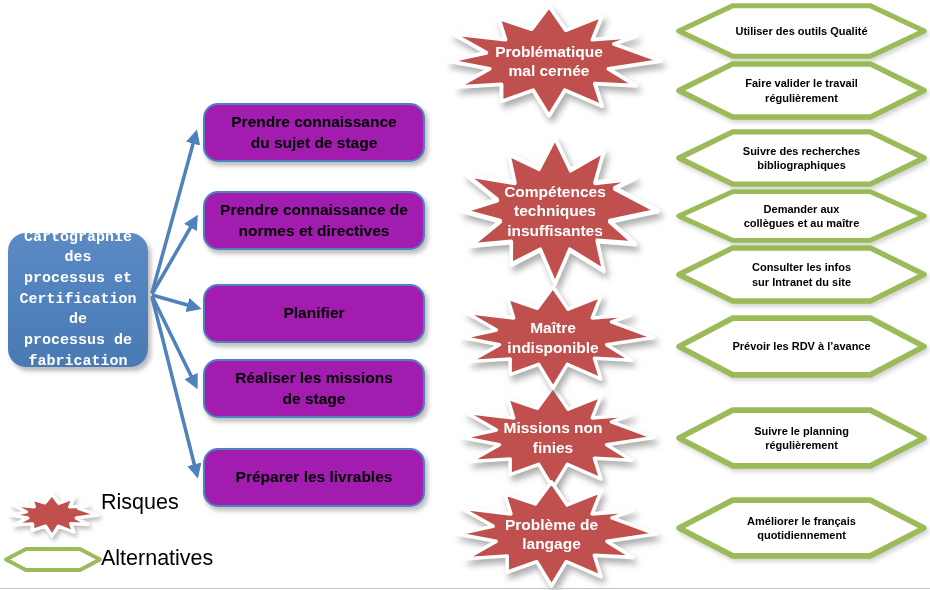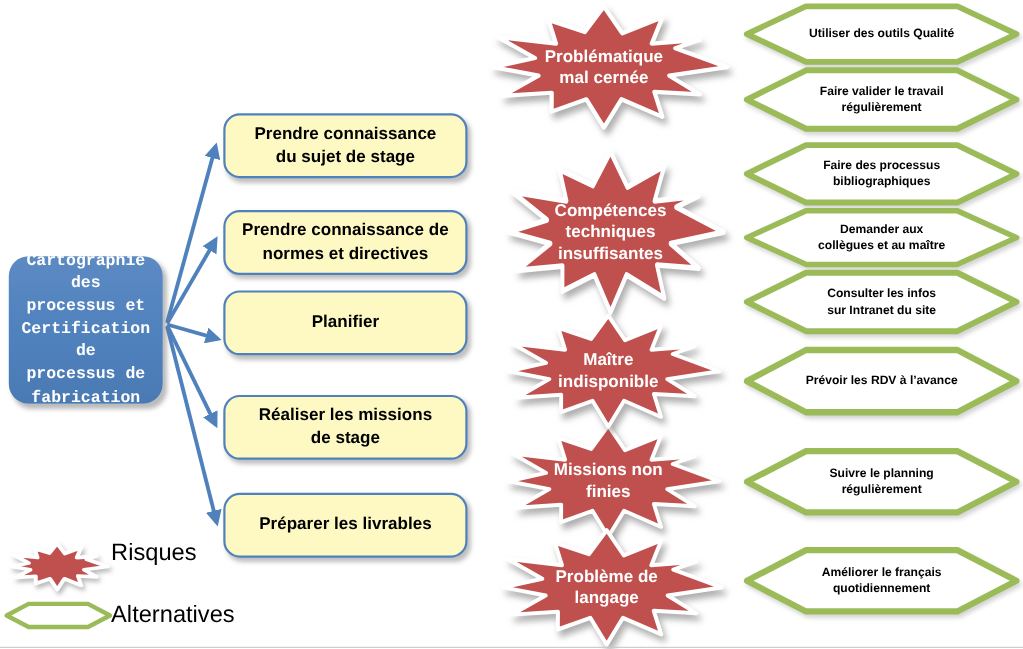--- a/index.html
+++ b/index.html
@@ -14,21 +14,21 @@
   .root-box{
     position:absolute;left:8px;top:233px;width:140px;height:134px;box-sizing:border-box;
     background:linear-gradient(180deg,#5c8ac3 0%,#4f81bd 55%,#4a7ab3 100%);
     border-radius:18px;box-shadow:3px 4px 4px rgba(120,120,120,.5);
     display:flex;align-items:center;justify-content:center;z-index:2;font-family:Liberation Mono, monospace;
   }
   .root-box .txt{color:#fff;font-weight:700;font-size:15px;line-height:1.38;text-align:center;}
   
   .proc-box{
     position:absolute;left:203px;width:222px;height:59px;box-sizing:border-box;
-    background:#fef9c3;border:2.5px solid #4f81bd;border-radius:15px;
+    background:#a21caf;border:2.5px solid #4f81bd;border-radius:15px;
     box-shadow:2.5px 3.5px 4px rgba(130,130,130,.5);
     display:flex;align-items:center;justify-content:center;z-index:2;
   }
   .proc-box .txt{color:#000;font-weight:700;font-size:15.5px;line-height:1.3;text-align:center;}
   
   .star{position:absolute;z-index:2;}
   .star svg{position:absolute;left:0;top:0;width:100%;height:100%;overflow:visible;
     filter:drop-shadow(3px 5px 3px rgba(110,110,110,.55));}
   .star .txt{
     position:absolute;left:12%;right:12%;top:10%;bottom:10%;
@@ -82,21 +82,21 @@
   </div>
 
   <div class="proc-box" style="top:103px;">
     <span class="txt">Prendre connaissance
 du sujet de stage</span>
   </div>
   <div class="proc-box" style="top:191px;">
     <span class="txt">Prendre connaissance de
 normes et directives</span>
   </div>
-  <div class="proc-box" style="top:264px;">
+  <div class="proc-box" style="top:284px;">
     <span class="txt">Planifier</span>
   </div>
   <div class="proc-box" style="top:448px;">
     <span class="txt">Préparer les livrables</span>
   </div>
   <div class="proc-box" style="top:359px;">
     <span class="txt">Réaliser les missions
 de stage</span>
   </div>
 
@@ -147,21 +147,21 @@
     <svg viewBox="0 0 252 62" preserveAspectRatio="none">
         <polygon class="hex-poly" points="3,31 57,4 195,4 249,31 195,58 57,58"></polygon>
       </svg>
     <span class="txt">Faire valider le travail
 régulièrement</span>
   </div>
   <div class="hex" style="top:128px;height:60px;">
     <svg viewBox="0 0 252 62" preserveAspectRatio="none">
         <polygon class="hex-poly" points="3,31 57,4 195,4 249,31 195,58 57,58"></polygon>
       </svg>
-    <span class="txt">Faire des processus
+    <span class="txt">Suivre des recherches
 bibliographiques</span>
   </div>
   <div class="hex" style="top:188px;height:56px;">
     <svg viewBox="0 0 252 62" preserveAspectRatio="none">
         <polygon class="hex-poly" points="3,31 57,4 195,4 249,31 195,58 57,58"></polygon>
       </svg>
     <span class="txt">Demander aux
 collègues et au maître</span>
   </div>
   <div class="hex" style="top:244px;height:61px;">

